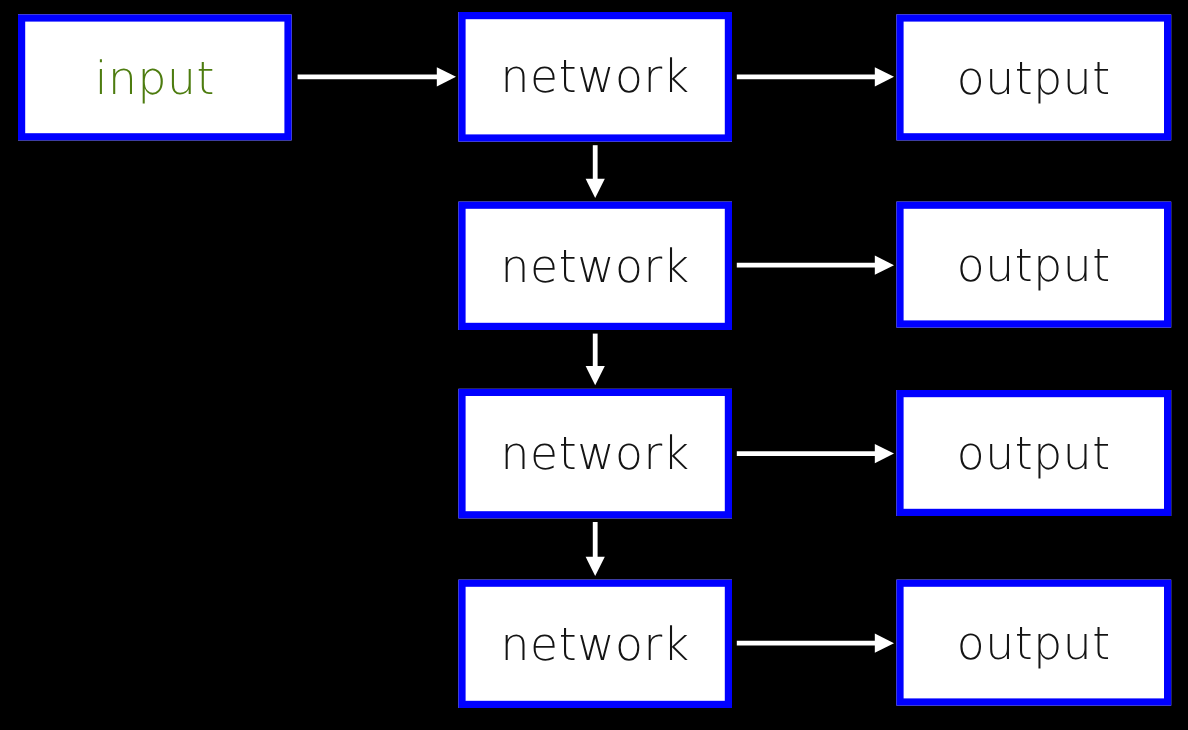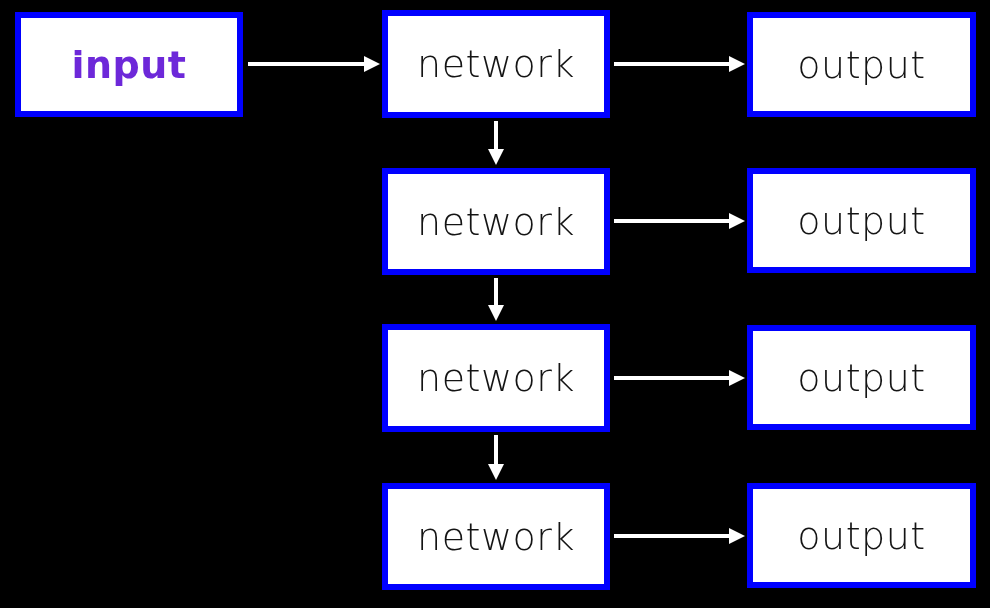--- a/index.html
+++ b/index.html
@@ -89,21 +89,21 @@
       </div>
       <div class="edge" style="left: 598px; top: 520px; width: 163px; height: 32px;">
         <svg width="163" height="32">
           <line x1="16" y1="16" x2="133" y2="16" stroke="#ffffff" stroke-width="4"></line>
           <polygon points="147,16 131,8 131,24" fill="#ffffff"></polygon>
         </svg>
       </div>
     </div>
   <div id="node-layer">
       <div class="node" style="left: 15px; top: 12px; width: 228px; height: 105px; background: rgb(255, 255, 255); border-color: rgb(0, 0, 255);">
-        <span class="label" style="color: #6d28d9; font-weight: bold;">input</span>
+        <span class="label" style="color: #4d7c0f;">input</span>
       </div>
       <div class="node" style="left: 382px; top: 10px; width: 228px; height: 108px; background: rgb(255, 255, 255); border-color: rgb(0, 0, 255);">
         <span class="label" style="color: rgb(20, 20, 20);">network</span>
       </div>
       <div class="node" style="left: 747px; top: 12px; width: 229px; height: 105px; background: rgb(255, 255, 255); border-color: rgb(0, 0, 255);">
         <span class="label" style="color: rgb(20, 20, 20);">output</span>
       </div>
       <div class="node" style="left: 382px; top: 168px; width: 228px; height: 107px; background: rgb(255, 255, 255); border-color: rgb(0, 0, 255);">
         <span class="label" style="color: rgb(20, 20, 20);">network</span>
       </div>

